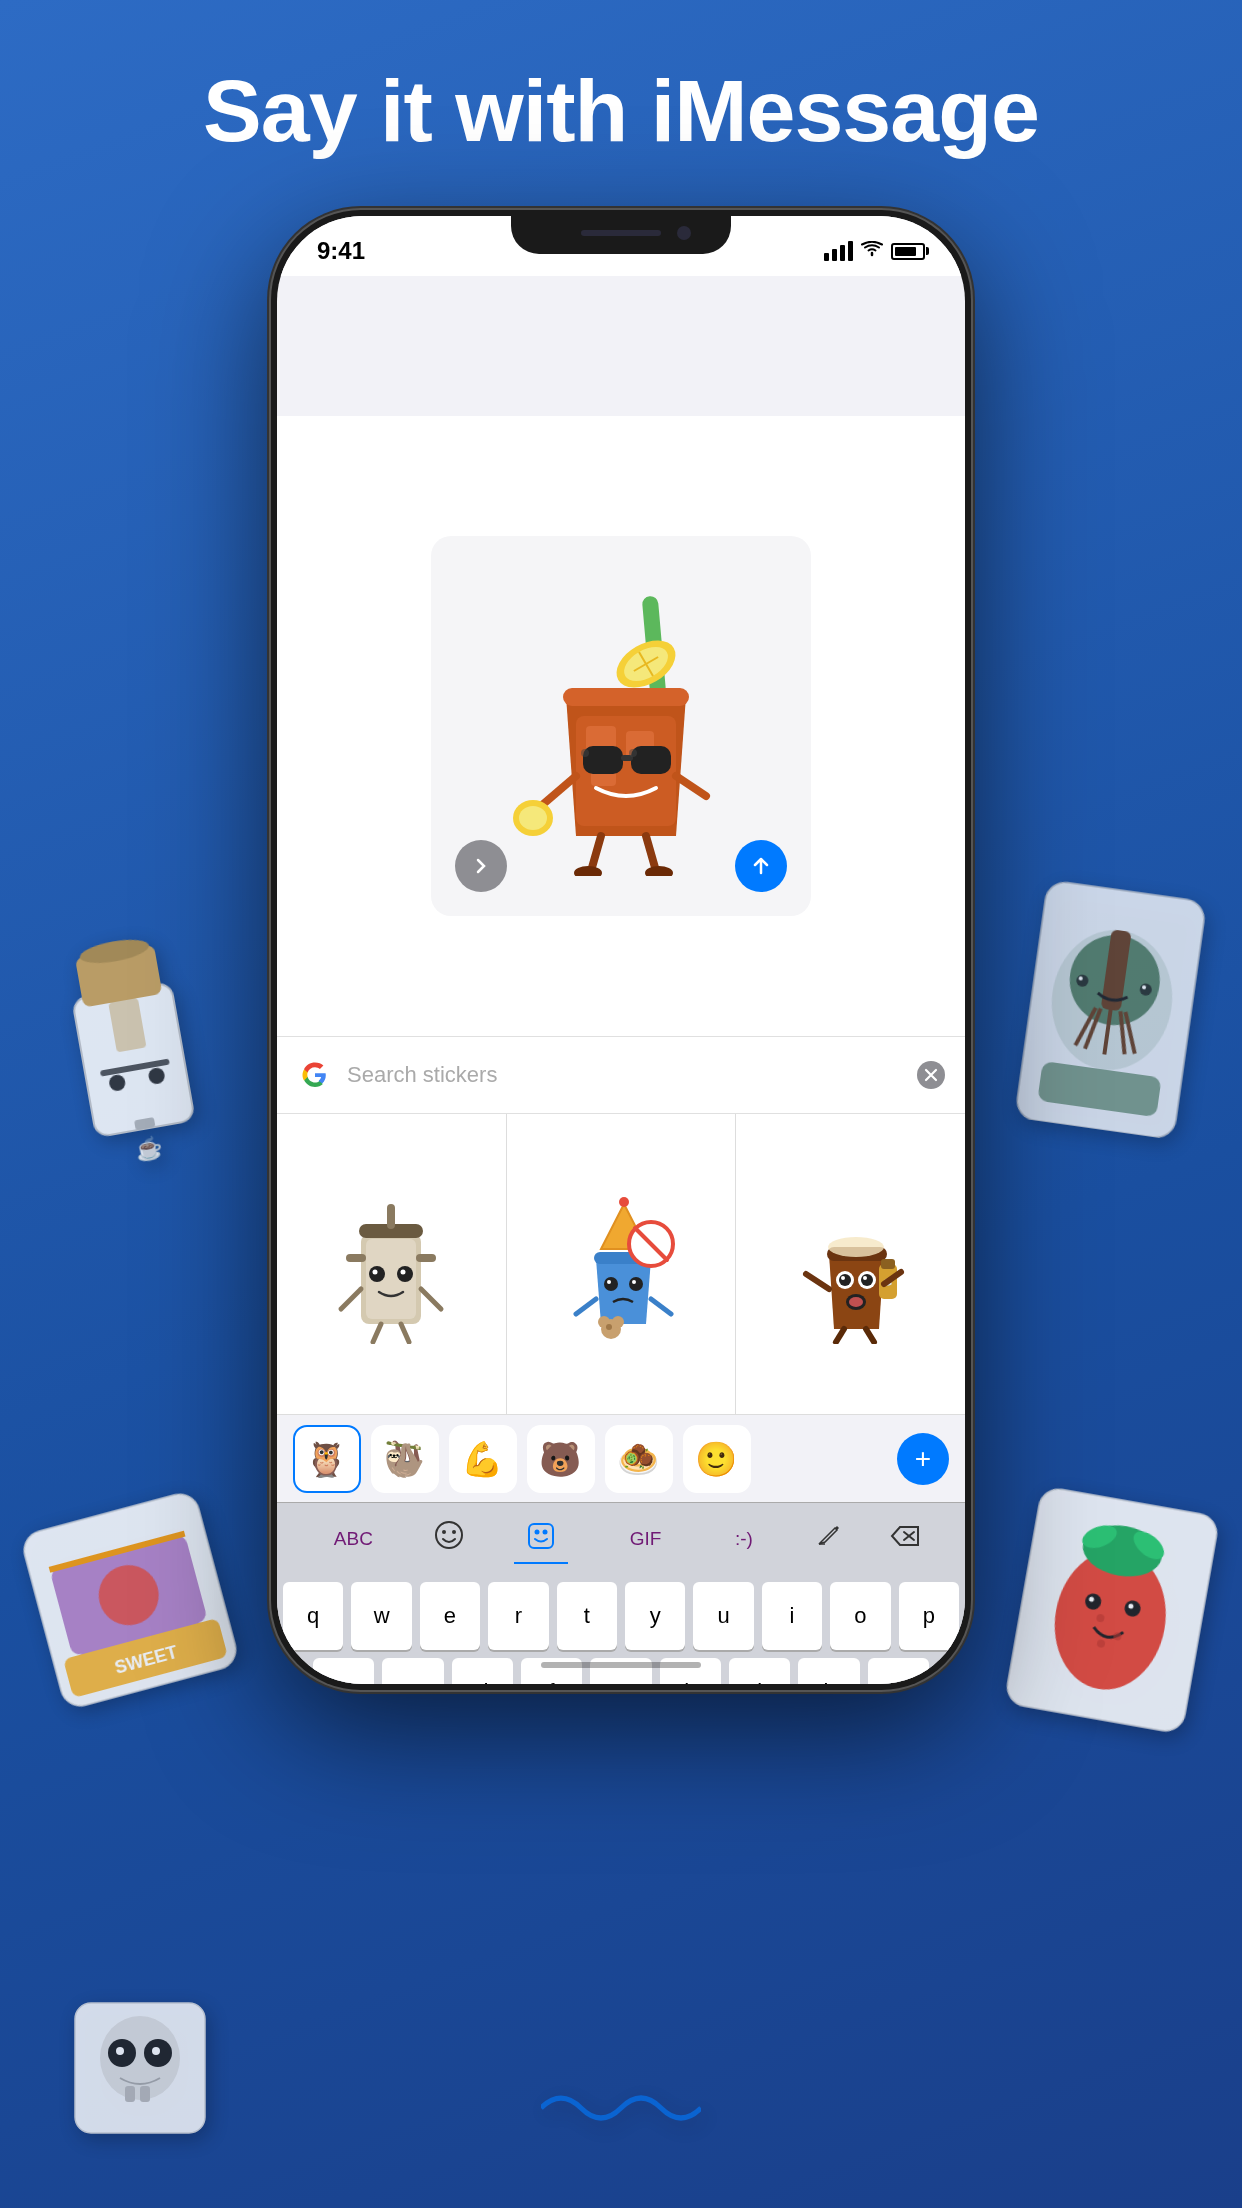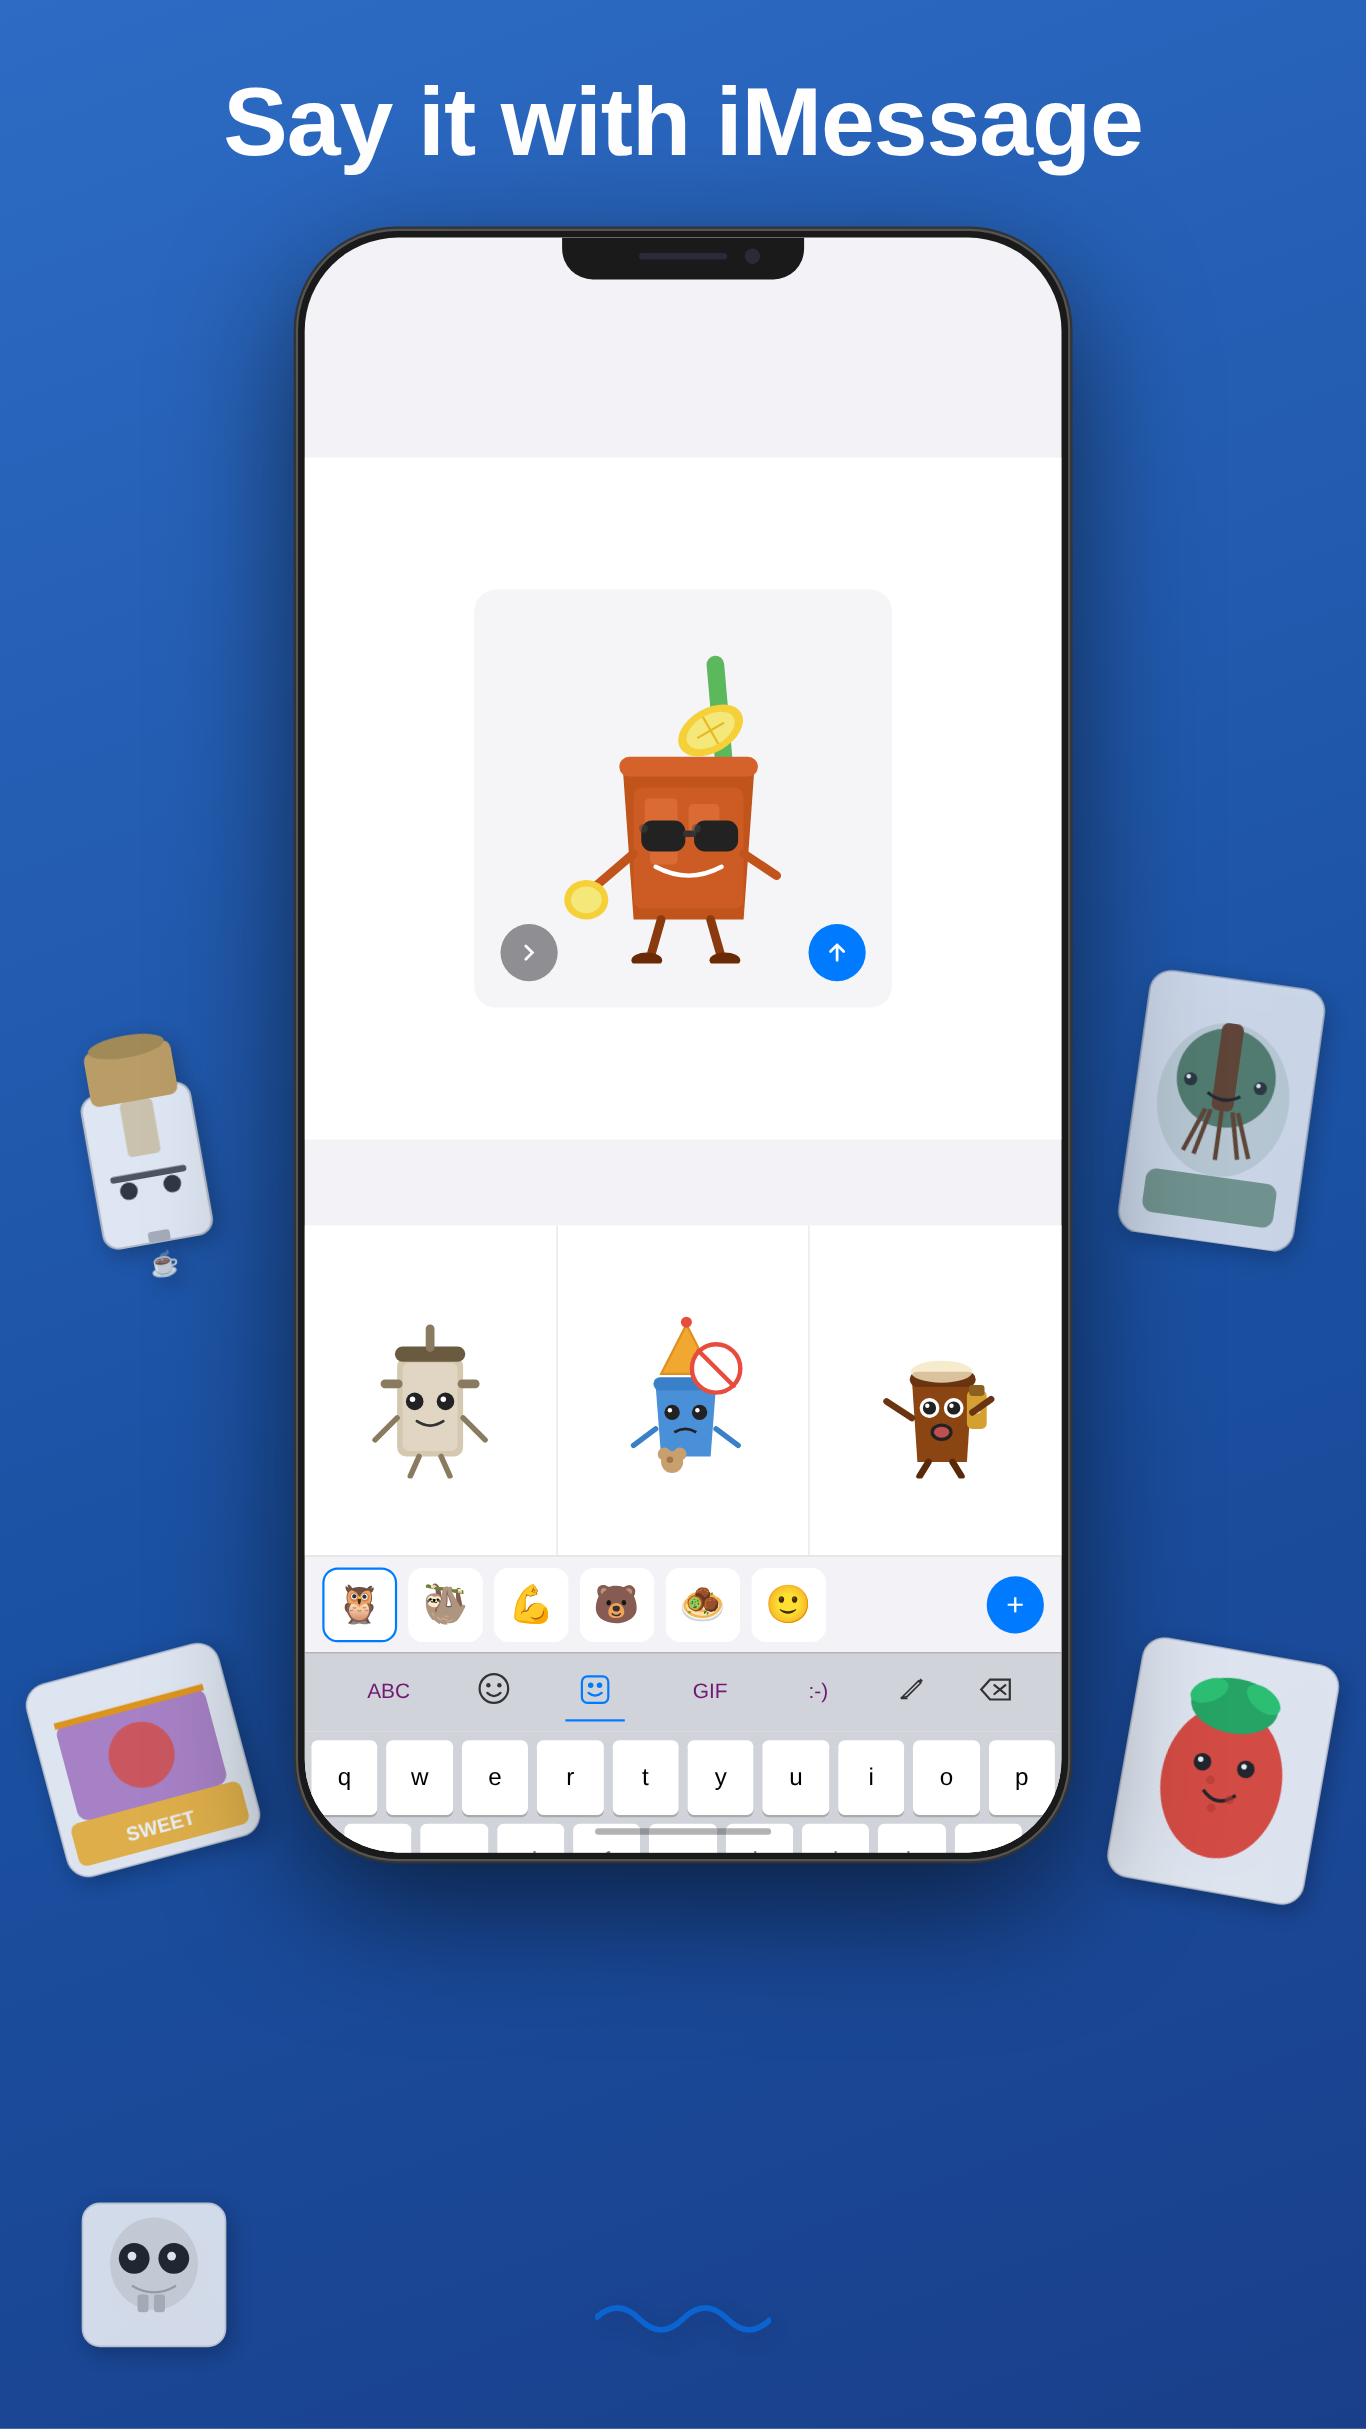--- a/index.html
+++ b/index.html
@@ -538,20 +538,42 @@
 <div class="headline">Say it with iMessage</div>
 
 <div class="phone-frame">
   <div class="phone-inner">
 
     <div class="notch">
       <div class="notch-speaker"></div>
       <div class="notch-camera"></div>
     </div>
 
+    <div class="status-bar">
+      <span class="status-time">9:41</span>
+      <div class="status-icons">
+        <div class="signal-bars">
+          <span style="height:8px"></span>
+          <span style="height:12px"></span>
+          <span style="height:16px"></span>
+          <span style="height:20px"></span>
+        </div>
+        <span class="wifi-icon">
+          <svg width="22" height="16" viewBox="0 0 22 16">
+            <path d="M11 12 L11 14" stroke="#000" stroke-width="2.5" stroke-linecap="round"></path>
+            <path d="M7.5 9.5 Q11 7 14.5 9.5" stroke="#000" stroke-width="2" fill="none" stroke-linecap="round"></path>
+            <path d="M4 6.5 Q11 2 18 6.5" stroke="#000" stroke-width="2" fill="none" stroke-linecap="round"></path>
+            <path d="M1 3.5 Q11 -2 21 3.5" stroke="#000" stroke-width="2" fill="none" stroke-linecap="round"></path>
+          </svg>
+        </span>
+        <div class="battery-icon">
+          <div class="battery-fill"></div>
+        </div>
+      </div>
+    </div>
 
 
 
     <div class="message-area">
 
       <div class="sticker-message">
         <svg width="260" height="300" viewBox="0 0 260 300">
 
           <rect x="155" y="20" width="16" height="100" rx="8" fill="#5cb85c" transform="rotate(-5 163 70)"></rect>
 
@@ -599,20 +621,36 @@
         </div>
 
         <div class="send-btn">
           <svg width="22" height="22" viewBox="0 0 22 22">
               <path d="M11 18 L11 4 M5 10 L11 4 L17 10" stroke="white" stroke-width="2.5" fill="none" stroke-linecap="round" stroke-linejoin="round"></path>
             </svg>
         </div>
       </div>
     </div>
 
+    <div class="search-bar">
+
+      <svg class="google-g" viewBox="0 0 36 36" width="36" height="36">
+        <circle cx="18" cy="18" r="18" fill="white"></circle>
+        <path d="M28.8 18.2c0-.7-.1-1.3-.2-2H18v3.8h6.1c-.3 1.4-1.1 2.6-2.2 3.4v2.8h3.5c2-1.9 3.4-4.7 3.4-8z" fill="#4285F4"></path>
+        <path d="M18 30c3.2 0 5.9-1.1 7.9-2.9l-3.5-2.8c-1.1.8-2.6 1.2-4.4 1.2-3.4 0-6.3-2.3-7.3-5.5H7v2.8C9 27.4 13.2 30 18 30z" fill="#34A853"></path>
+        <path d="M10.7 20c-.3-.8-.4-1.6-.4-2.4s.1-1.6.4-2.4v-2.8H7C6.1 14.1 5.5 16 5.5 18s.6 3.9 1.5 5.6l3.7-3.6z" fill="#FBBC05"></path>
+        <path d="M18 10.3c1.9 0 3.6.7 4.9 1.8l3.5-3.5C24.4 6.6 21.5 5.4 18 5.4 13.2 5.4 9 8 7 12.2l3.7 3.4C11.7 12.3 14.6 10.3 18 10.3z" fill="#EA4335"></path>
+      </svg>
+      <span class="search-input-fake">Search stickers</span>
+      <div class="search-clear">
+        <svg width="14" height="14" viewBox="0 0 14 14">
+            <path d="M2 2 L12 12 M12 2 L2 12" stroke="white" stroke-width="2.2" stroke-linecap="round"></path>
+          </svg>
+      </div>
+    </div>
 
     <div class="sticker-grid">
 
       <div class="sticker-cell">
         <svg width="120" height="160" viewBox="0 0 120 160">
 
           <rect x="30" y="50" width="60" height="90" rx="8" fill="#d4c9b0"></rect>
           <rect x="35" y="55" width="50" height="80" rx="6" fill="#e8e0d0" opacity="0.6"></rect>
 
           <rect x="15" y="70" width="20" height="8" rx="4" fill="#8a7a60"></rect>

